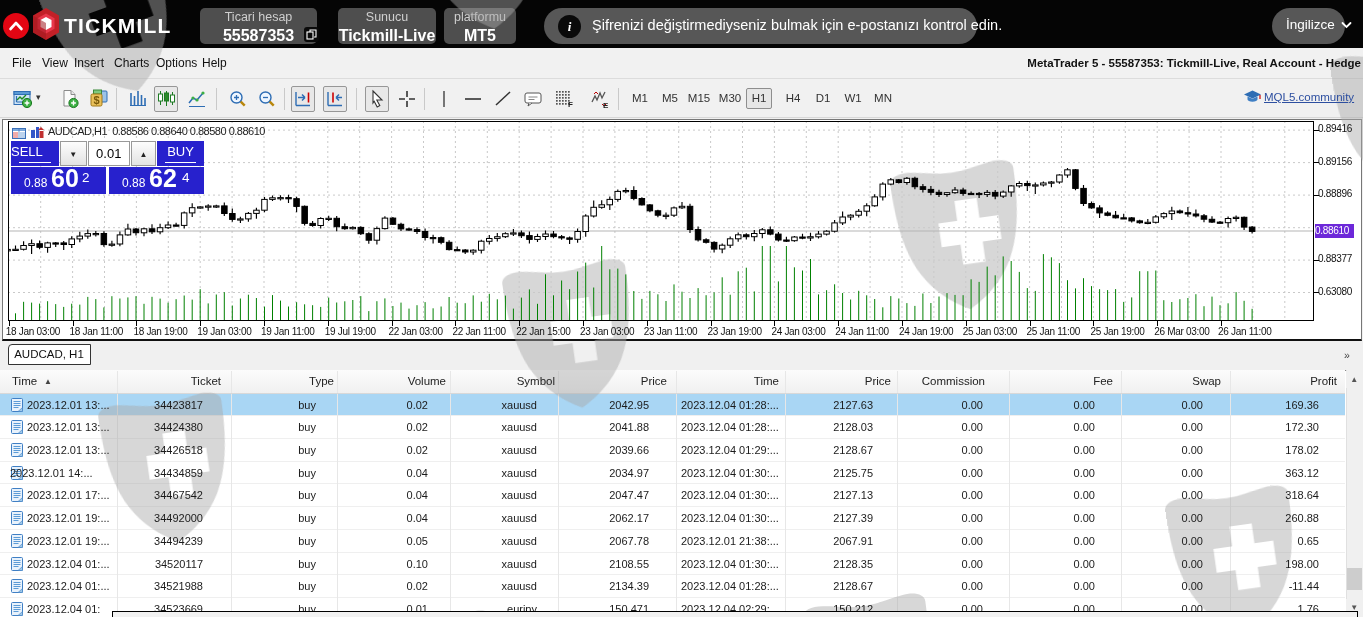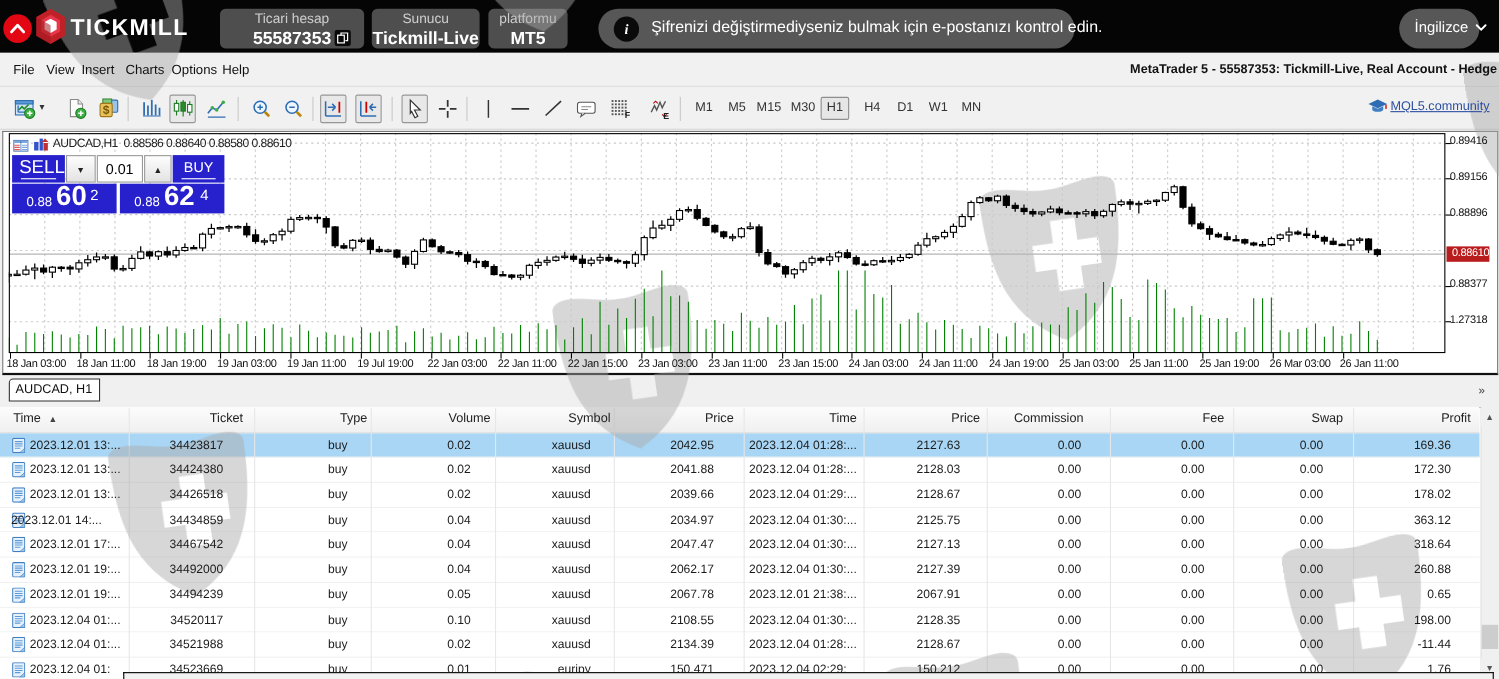--- a/index.html
+++ b/index.html
@@ -36,21 +36,21 @@
 <div class="abs" style="left:3px;top:13px;width:26px;height:26px;border-radius:50%;background:#e30613;z-index:10;text-align:center"><svg width="26" height="26" viewBox="0 0 26 26">
       <path d="M7.5 16l5.5-6 5.5 6" fill="none" stroke="#fff" stroke-width="2.6" stroke-linecap="round" stroke-linejoin="round"></path>
     </svg></div>
 <svg width="30" height="34" viewBox="0 0 30 34" class="abs" style="left:31px;top:7px;z-index:10">
 <path d="M15 1L28 8.5V25.5L15 33L2 25.5V8.5Z" fill="#c22027"></path>
 <path d="M15 6.5L23.5 11.3V21.7L15 26.5L6.5 21.7V11.3Z" fill="#e8374a"></path>
 <path d="M15 10L20.5 13.1V19.9L15 23L9.5 19.9V13.1Z" fill="#fff"></path>
 <path d="M2 8.5L15 16v17L2 25.5Z" fill="#a01920" opacity=".55"></path>
 </svg>
 <div class="abs z10" style="left:64px;top:14px;font-size:21px;font-weight:bold;color:#fff;letter-spacing:1.2px">TICKMILL</div>
-<div class="abs tbtn" style="left:200px;width:131px">
+<div class="abs tbtn" style="left:200px;width:117px">
     <div class="l1">Ticari hesap</div>
     <div class="l2">55587353</div>
   </div>
 <div class="abs z10" style="left:304px;top:27px"><svg width="15" height="15" viewBox="0 0 15 15">
       <rect width="15" height="15" rx="3" fill="#0a0a0a"></rect>
       <rect x="3" y="5" width="6" height="7" fill="none" stroke="#fff" stroke-width="1.1"></rect>
       <path d="M6 5V3h6v7h-2" fill="none" stroke="#fff" stroke-width="1.1"></path>
     </svg></div>
 <div class="abs tbtn" style="left:338px;width:98px">
     <div class="l1">Sunucu</div>
@@ -392,39 +392,39 @@
       <rect x="1209.3" y="101.1" width="5.5" height="1.2"></rect>
       <rect x="1233.4" y="96.3" width="5.5" height="9.8"></rect>
       <rect x="1241.4" y="106.1" width="5.5" height="4.3"></rect>
     </g>
 </svg>
 <div class="abs" style="left:8px;top:120.5px;width:1305.5px;height:200px;border:1.4px solid #000;z-index:4"></div>
 <div class="axlab" style="top:124.1px">0.89416</div>
 <div class="axlab" style="top:156.6px">0.89156</div>
 <div class="axlab" style="top:189.1px">0.88896</div>
 <div class="axlab" style="top:254.1px">0.88377</div>
-<div class="axlab" style="top:286.5px">1.27318</div>
+<div class="axlab" style="top:286.5px">0.63080</div>
 <div class="abs" style="left:1313.5px;top:129.6px;width:5px;height:1px;background:#000;z-index:10"></div>
 <div class="abs" style="left:1313.5px;top:162.1px;width:5px;height:1px;background:#000;z-index:10"></div>
 <div class="abs" style="left:1313.5px;top:194.6px;width:5px;height:1px;background:#000;z-index:10"></div>
 <div class="abs" style="left:1313.5px;top:259.6px;width:5px;height:1px;background:#000;z-index:10"></div>
 <div class="abs" style="left:1313.5px;top:292.0px;width:5px;height:1px;background:#000;z-index:10"></div>
-<div class="abs z10" style="left:1315px;top:224px;width:39px;height:13.5px;background:#b91c1c;color:#fff;font-size:10px;letter-spacing:-0.3px;line-height:13.5px;text-align:right">0.88610</div>
+<div class="abs z10" style="left:1315px;top:224px;width:39px;height:13.5px;background:#6d28d9;color:#fff;font-size:10px;letter-spacing:-0.3px;line-height:13.5px;text-align:left">0.88610</div>
 <div class="tlab" style="left:5.8px">18 Jan 03:00</div>
 <div class="tlab" style="left:69.6px">18 Jan 11:00</div>
 <div class="tlab" style="left:133.4px">18 Jan 19:00</div>
 <div class="tlab" style="left:197.2px">19 Jan 03:00</div>
 <div class="tlab" style="left:261.0px">19 Jan 11:00</div>
 <div class="tlab" style="left:324.8px">19 Jul 19:00</div>
 <div class="tlab" style="left:388.6px">22 Jan 03:00</div>
 <div class="tlab" style="left:452.4px">22 Jan 11:00</div>
 <div class="tlab" style="left:516.2px">22 Jan 15:00</div>
 <div class="tlab" style="left:580.0px">23 Jan 03:00</div>
 <div class="tlab" style="left:643.8px">23 Jan 11:00</div>
-<div class="tlab" style="left:707.6px">23 Jan 15:00</div>
+<div class="tlab" style="left:707.6px">23 Jan 19:00</div>
 <div class="tlab" style="left:771.4px">24 Jan 03:00</div>
 <div class="tlab" style="left:835.2px">24 Jan 11:00</div>
 <div class="tlab" style="left:899.0px">24 Jan 19:00</div>
 <div class="tlab" style="left:962.8px">25 Jan 03:00</div>
 <div class="tlab" style="left:1026.6px">25 Jan 11:00</div>
 <div class="tlab" style="left:1090.4px">25 Jan 19:00</div>
 <div class="tlab" style="left:1154.2px">26 Mar 03:00</div>
 <div class="tlab" style="left:1218.0px">26 Jan 11:00</div>
 <div class="abs" style="left:8.8px;top:320.5px;width:1px;height:5px;background:#000;z-index:10"></div>
 <div class="abs" style="left:72.6px;top:320.5px;width:1px;height:5px;background:#000;z-index:10"></div>
@@ -455,21 +455,21 @@
       <path d="M7 1v9" stroke="#3a6fb8" stroke-width=".7"></path>
     </svg></span>
 <span class="abs z10" style="left:30px;top:124px"><svg width="16" height="12" viewBox="0 0 16 12">
       <rect x="1" y="4" width="4" height="8" fill="#3455c8"></rect>
       <rect x="6" y="1" width="3" height="11" fill="#3455c8"></rect>
       <rect x="9.5" y="5" width="4" height="7" fill="#c03030"></rect>
       <path d="M11 1l3 3h-6z" fill="#c03030"></path>
     </svg></span>
 <div class="abs z10" style="left:48px;top:124.5px;font-size:11px;letter-spacing:-0.5px;color:#222">AUDCAD,H1&nbsp; 0.88586 0.88640 0.88580 0.88610</div>
 
-<div class="abs z10" style="left:11px;top:141px;width:48px;height:25px;background:#2721cd;color:#fff;font-size:17px;text-align:right;line-height:22px">SELL<div style="position:absolute;left:8px;right:8px;bottom:3px;height:1px;background:#fff"></div></div>
+<div class="abs z10" style="left:11px;top:141px;width:48px;height:25px;background:#2721cd;color:#fff;font-size:13px;text-align:left;line-height:22px">SELL<div style="position:absolute;left:8px;right:8px;bottom:3px;height:1px;background:#fff"></div></div>
 <div class="abs z10" style="left:60px;top:141px;width:26.5px;height:25px;background:linear-gradient(#fdfdfd,#e3e3e3);border:1px solid #999;text-align:center;font-size:8px;color:#222;line-height:25px">▼</div>
 <div class="abs z10" style="left:87.5px;top:141px;width:42.5px;height:25px;background:#fff;border:1px solid #999;text-align:center;font-size:13px;color:#000;line-height:23px">0.01</div>
 <div class="abs z10" style="left:131px;top:141px;width:25px;height:25px;background:linear-gradient(#fdfdfd,#e3e3e3);border:1px solid #999;text-align:center;font-size:8px;color:#222;line-height:25px">▲</div>
 <div class="abs z10" style="left:157px;top:141px;width:47px;height:25px;background:#2721cd;color:#fff;font-size:13px;text-align:center;line-height:22px">BUY<div style="position:absolute;left:8px;right:8px;bottom:3px;height:1px;background:#fff"></div></div>
 <div class="abs z10" style="left:11px;top:167px;width:95px;height:27px;background:#2721cd;color:#fff">
     <span style="position:absolute;left:13px;bottom:4px;font-size:12px">0.88</span>
     <span style="position:absolute;left:40px;bottom:1px;font-size:25px;font-weight:bold">60</span>
     <span style="position:absolute;left:71px;top:3px;font-size:13.5px">2</span>
   </div>
 <div class="abs z10" style="left:109px;top:167px;width:95px;height:27px;background:#2721cd;color:#fff">

